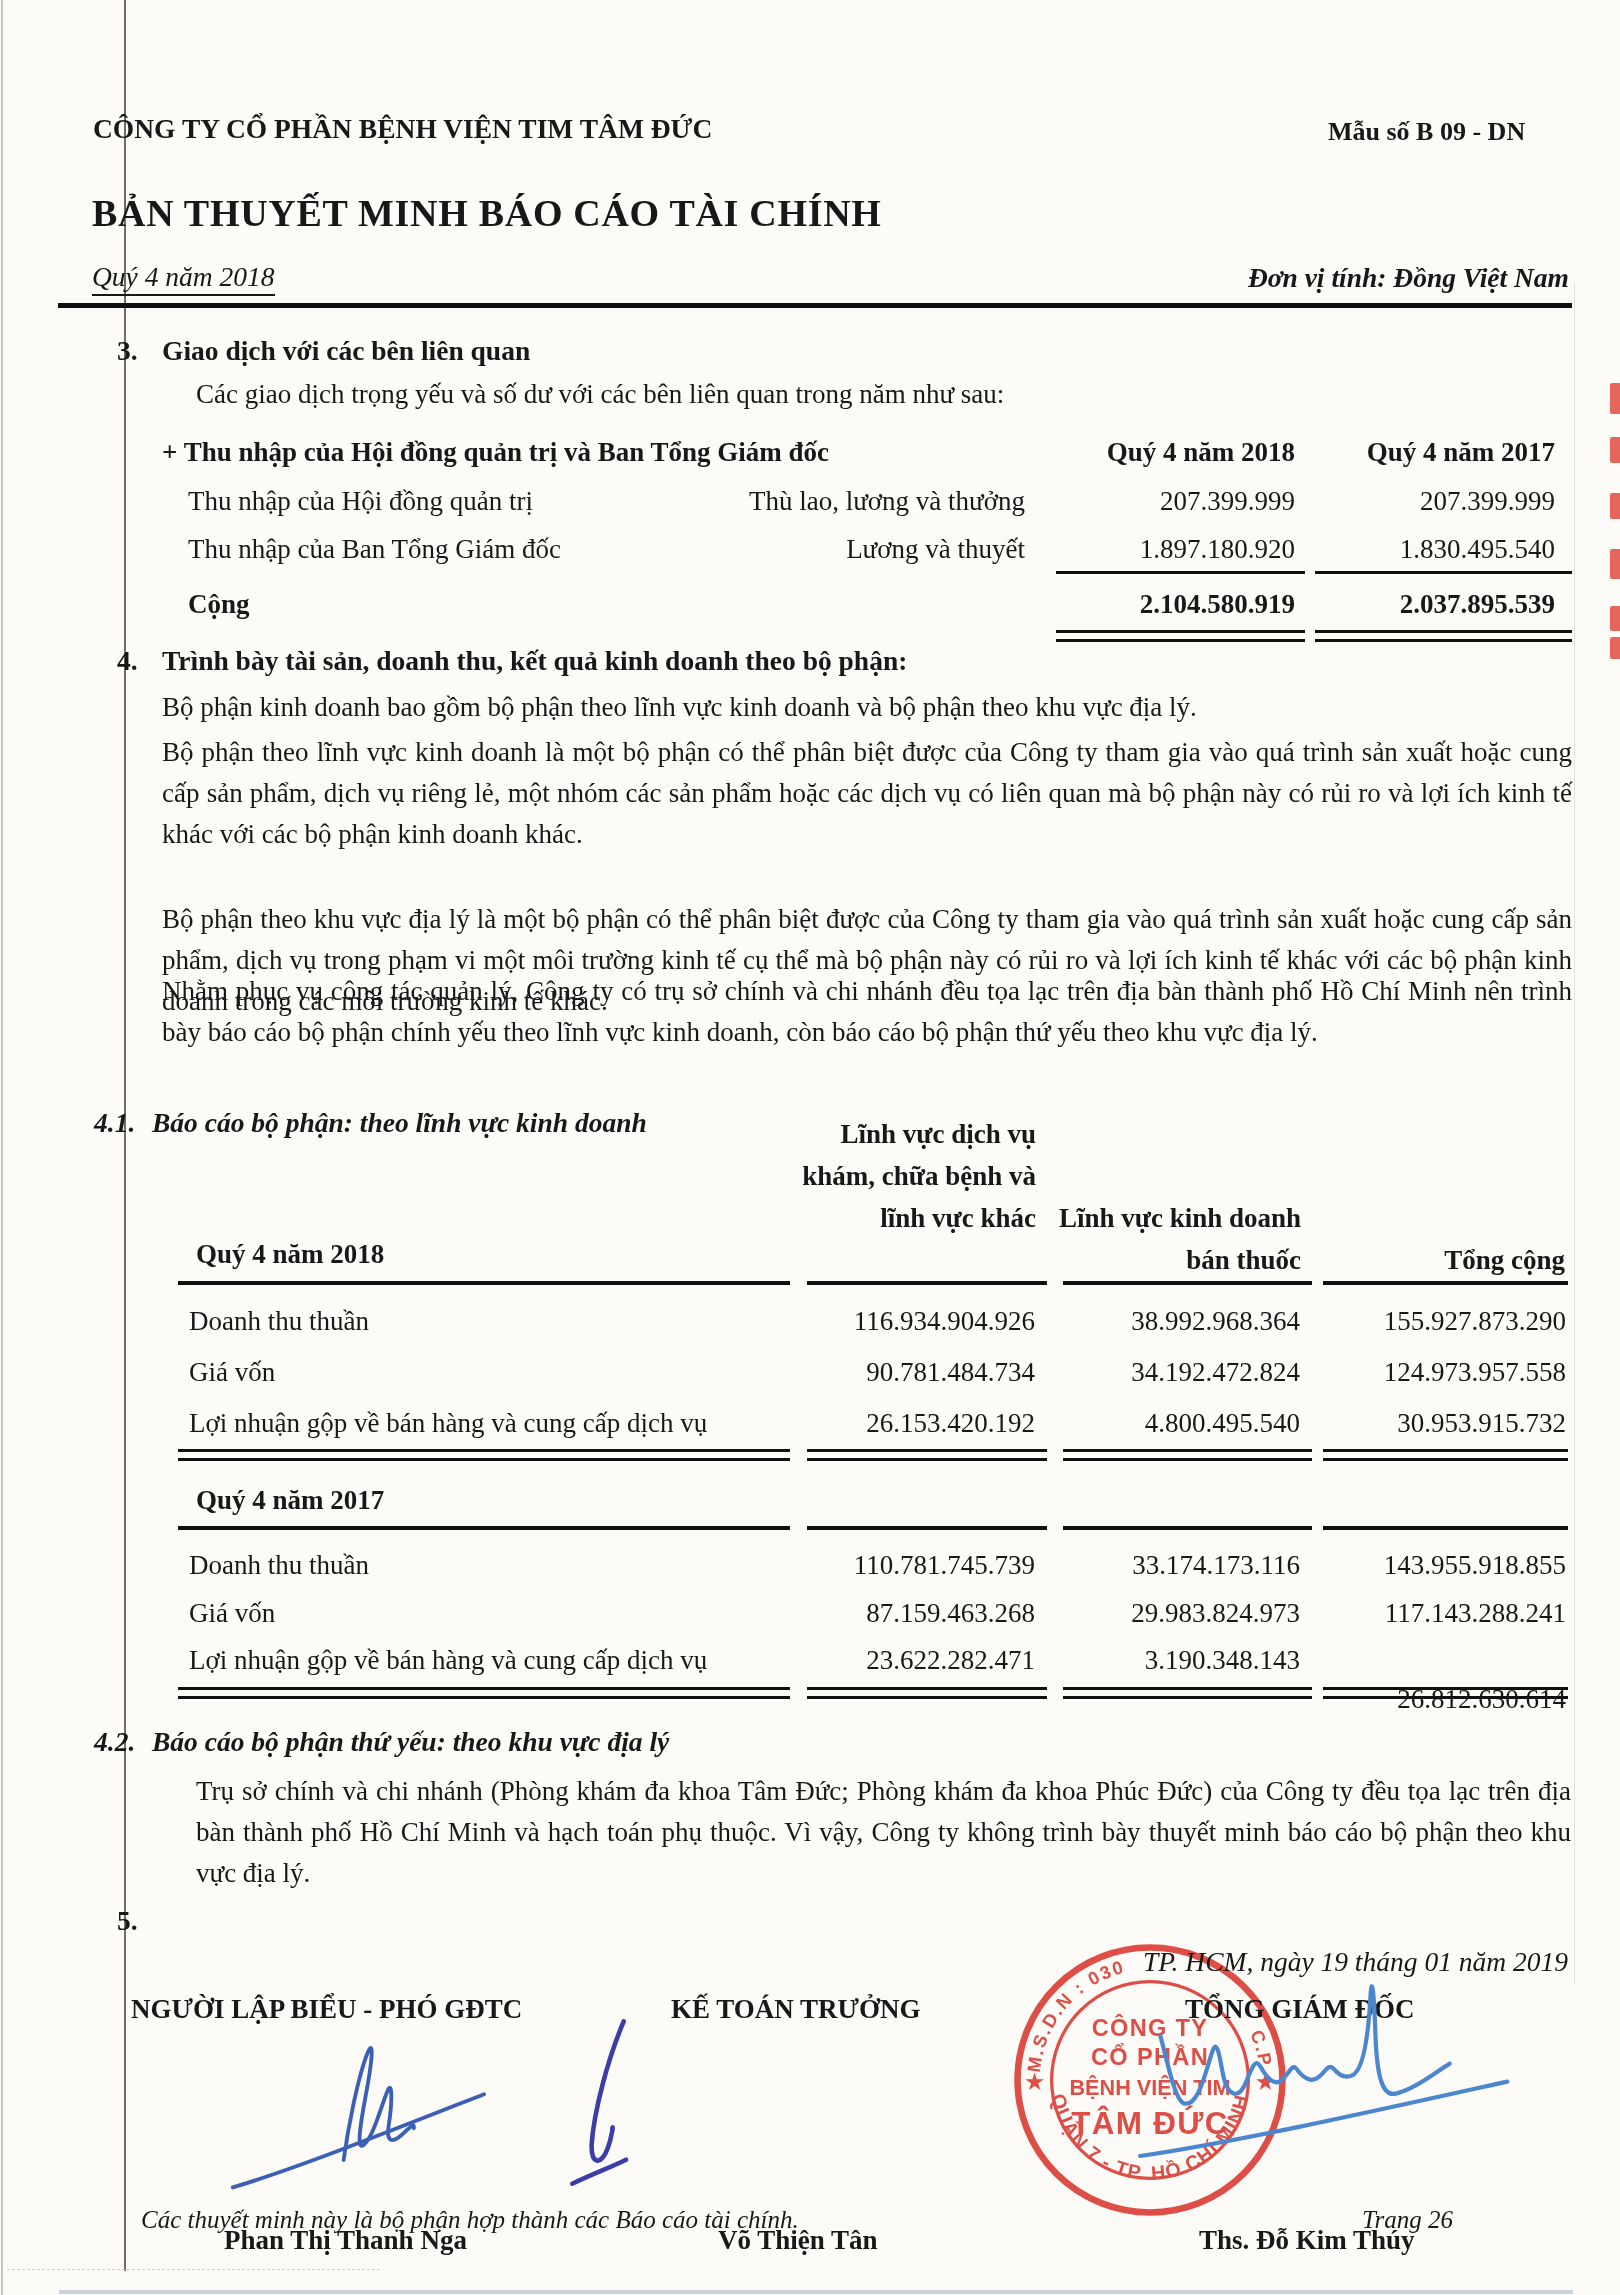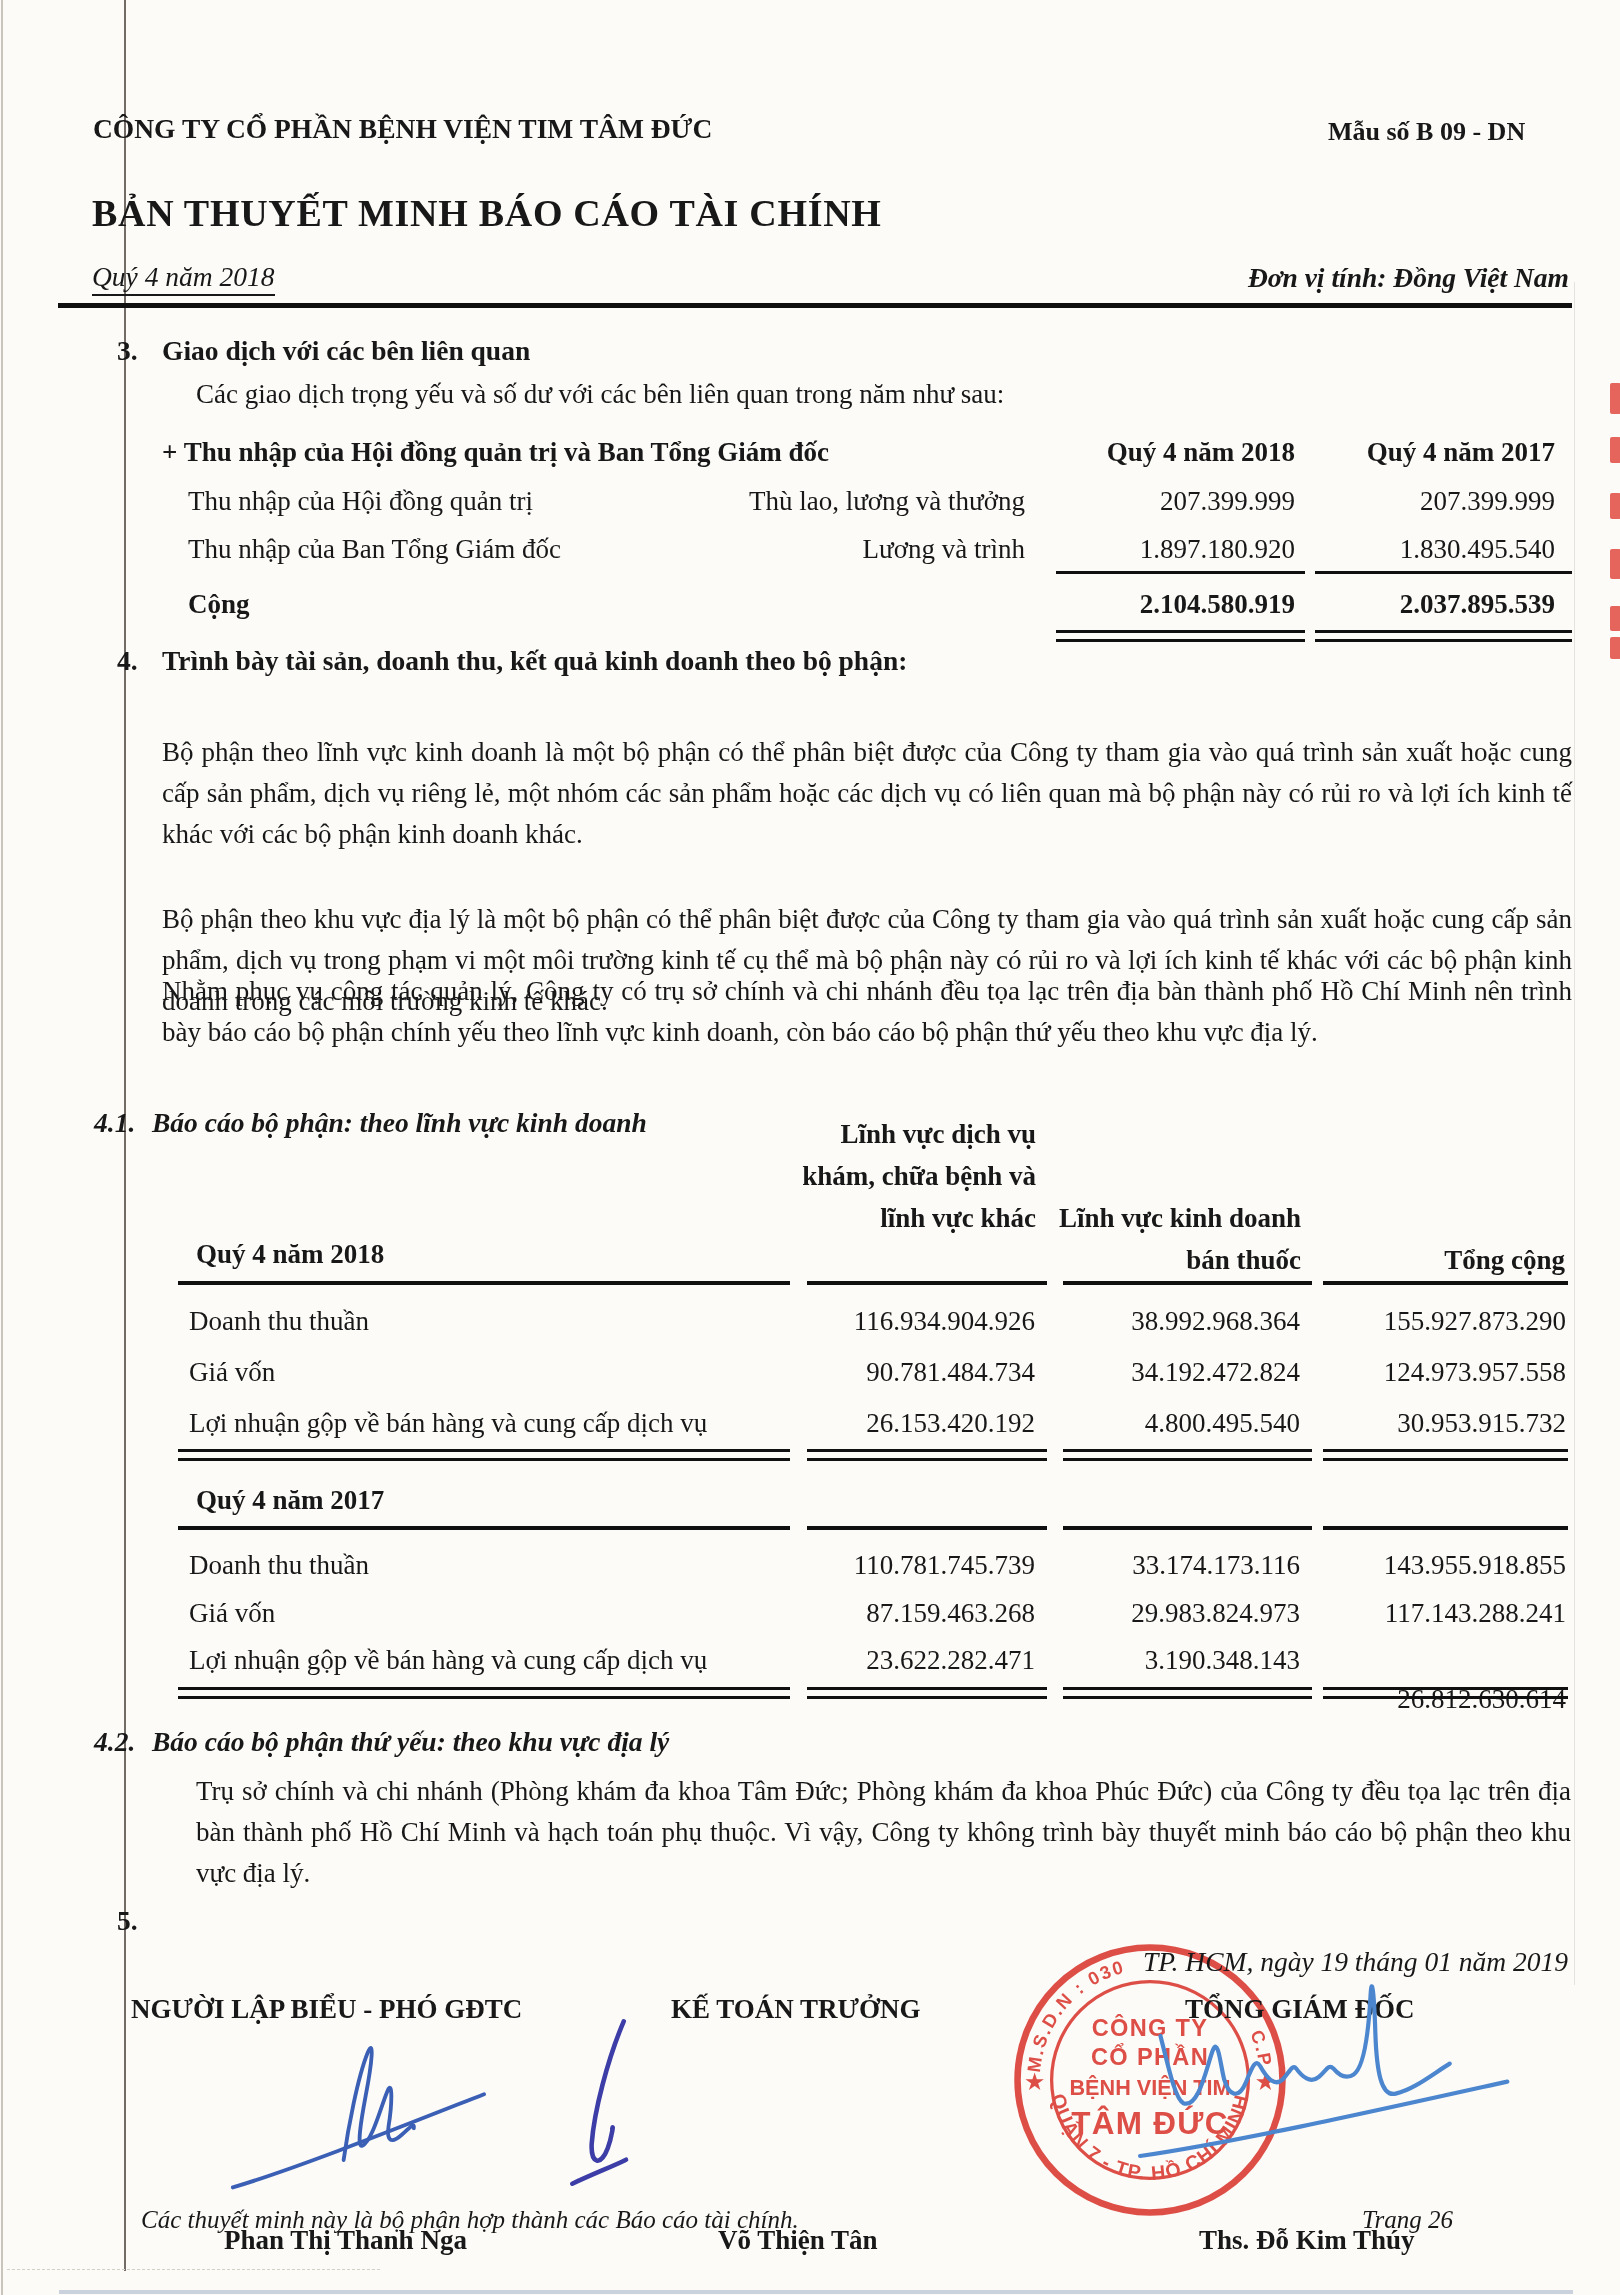--- a/index.html
+++ b/index.html
@@ -62,39 +62,40 @@
     <div class="t b m2" style="top:437px;">Quý 4 năm 2017</div>
 
     <div>
       <div class="t" style="left:188px;top:486px;">Thu nhập của Hội đồng quản trị</div>
       <div class="t mdesc" style="top:486px;">Thù lao, lương và thưởng</div>
       <div class="t m1" style="top:486px;">207.399.999</div>
       <div class="t m2" style="top:486px;">207.399.999</div>
     </div>
     <div>
       <div class="t" style="left:188px;top:534px;">Thu nhập của Ban Tổng Giám đốc</div>
-      <div class="t mdesc" style="top:534px;">Lương và trình</div>
+      <div class="t mdesc" style="top:534px;">Lương và thuyết</div>
       <div class="t m1" style="top:534px;">1.897.180.920</div>
       <div class="t m2" style="top:534px;">1.830.495.540</div>
     </div>
 
     <div class="rule" style="left:1056px;top:571px;width:249px;height:3.3px;"></div>
     <div class="rule" style="left:1315px;top:571px;width:257px;height:3.3px;"></div>
 
     <div>
       <div class="t b" style="left:188px;top:589px;">Cộng</div>
       <div class="t b m1" style="top:589px;">2.104.580.919</div>
       <div class="t b m2" style="top:589px;">2.037.895.539</div>
     </div>
     <div class="dr" style="left:1056px;top:630px;width:249px;"></div>
     <div class="dr" style="left:1315px;top:630px;width:257px;"></div>
   </div>
 
   <div class="t b" style="left:117px;top:645px;font-size:27.5px;">4.</div>
   <div class="t b" style="left:162px;top:645px;font-size:27.5px;">Trình bày tài sản, doanh thu, kết quả kinh doanh theo bộ phận:</div>
+  <div class="t" style="left:162px;top:692px;">Bộ phận kinh doanh bao gồm bộ phận theo lĩnh vực kinh doanh và bộ phận theo khu vực địa lý.</div>
   <div class="p" style="left:162px;top:732px;width:1410px;">Bộ phận theo lĩnh vực kinh doanh là một bộ phận có thể phân biệt được của Công ty tham gia vào quá trình sản xuất hoặc cung cấp sản phẩm, dịch vụ riêng lẻ, một nhóm các sản phẩm hoặc các dịch vụ có liên quan mà bộ phận này có rủi ro và lợi ích kinh tế khác với các bộ phận kinh doanh khác.</div>
   <div class="p" style="left:162px;top:855px;width:1410px;margin-top:44px;">Bộ phận theo khu vực địa lý là một bộ phận có thể phân biệt được của Công ty tham gia vào quá trình sản xuất hoặc cung cấp sản phẩm, dịch vụ trong phạm vi một môi trường kinh tế cụ thể mà bộ phận này có rủi ro và lợi ích kinh tế khác với các bộ phận kinh doanh trong các môi trường kinh tế khác.</div>
   <div class="p" style="left:162px;top:971px;width:1410px;">Nhằm phục vụ công tác quản lý, Công ty có trụ sở chính và chi nhánh đều tọa lạc trên địa bàn thành phố Hồ Chí Minh nên trình bày báo cáo bộ phận chính yếu theo lĩnh vực kinh doanh, còn báo cáo bộ phận thứ yếu theo khu vực địa lý.</div>
 
   <div class="t b i" style="left:94px;top:1107px;font-size:27.5px;">4.1.</div>
   <div class="t b i" style="left:152px;top:1107px;font-size:27.5px;">Báo cáo bộ phận: theo lĩnh vực kinh doanh</div>
 
   <div>
     <div class="hdrcol" style="left:774px;width:262px;top:1113px;">Lĩnh vực dịch vụ khám, chữa bệnh và lĩnh vực khác</div>
     <div class="hdrcol" style="left:1048px;width:253px;top:1197px;">Lĩnh vực kinh doanh bán thuốc</div>

